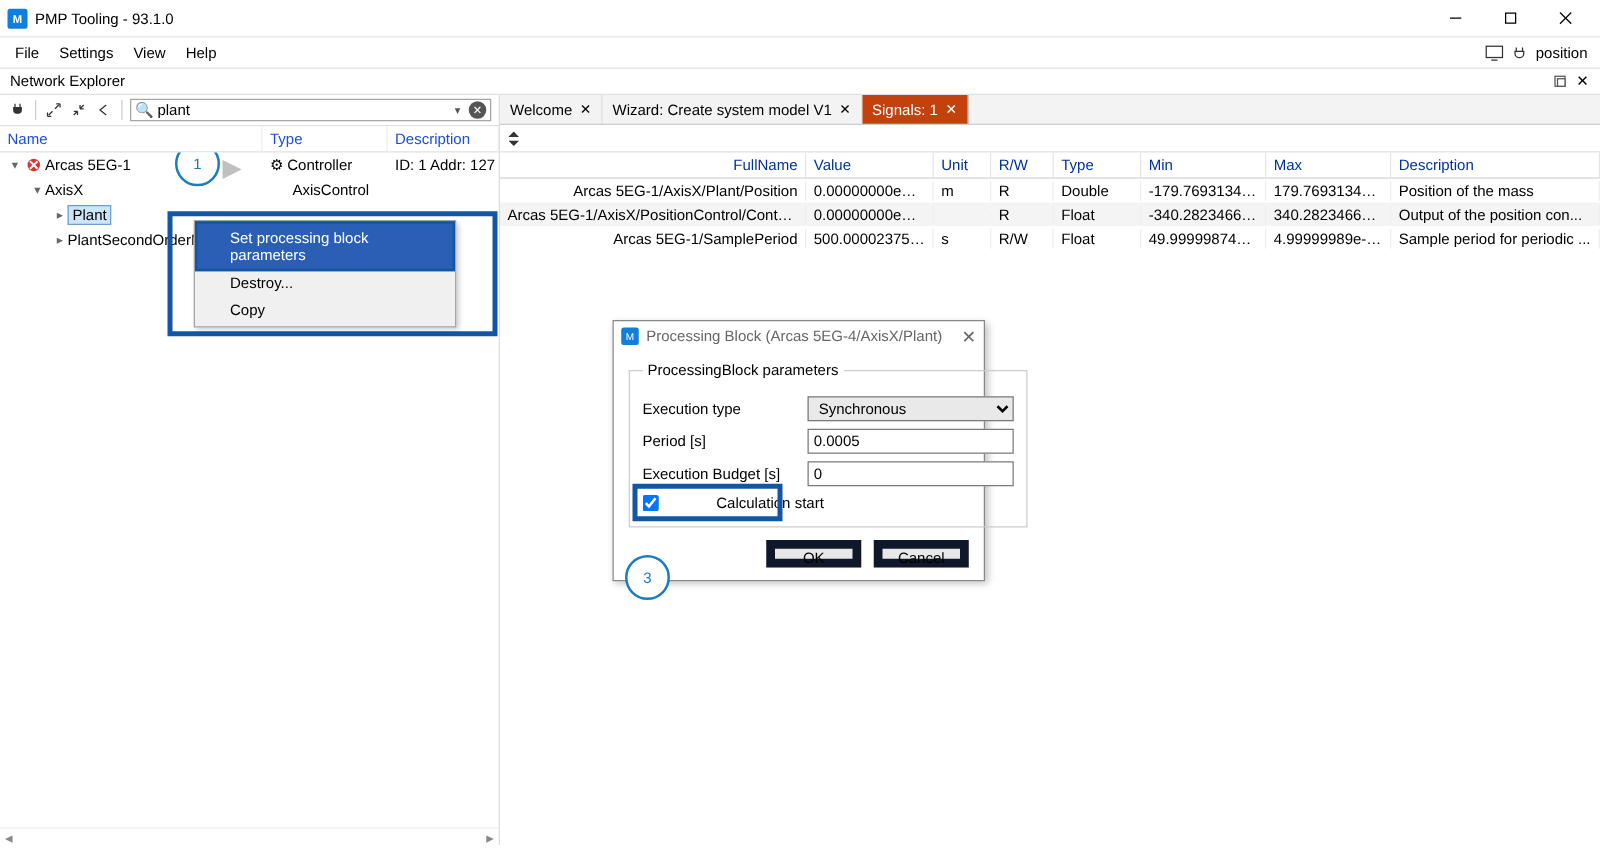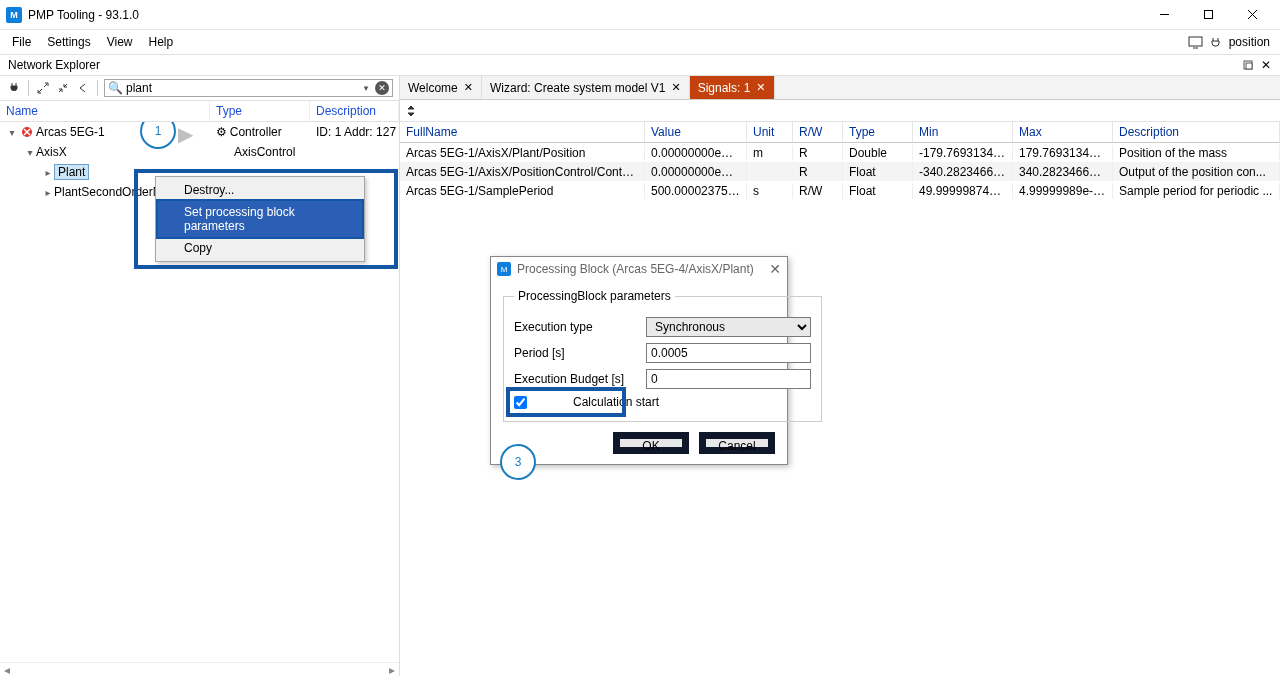--- a/index.html
+++ b/index.html
@@ -68,21 +68,21 @@
 .tab.active { background: #c2410c; color: #fff; }
 .tab .close-x { font-size: 11px; cursor: pointer; }
 .tab.active .close-x { color: #fff; }
 
 .sub-toolbar { height: 22px; display:flex; align-items:center; padding: 0 6px; border-bottom: 1px solid #e1e1e1; }
 .sub-toolbar .sort-icn { font-size: 12px; }
 
 
 .grid-headers { display: flex; border-bottom: 1px solid #ccc; }
 .grid-headers .gh { padding: 3px 6px; color: #003399; border-right: 1px solid #e5e5e5; }
-.col-fullname { width: 245px; }
+.col-fullname { width: 245px; text-align: right; }
 .col-value    { width: 102px; }
 .col-unit     { width: 46px; }
 .col-rw       { width: 50px; }
 .col-type     { width: 70px; }
 .col-min      { width: 100px; }
 .col-max      { width: 100px; }
 .col-desc     { flex: 1; }
 
 .grid-body .gr { display: flex; height: 19px; align-items: center; }
 .grid-body .gr:nth-child(odd) { background: #fff; }
@@ -266,22 +266,22 @@
         </div>
 
       <div class="callout-num" style="left:140px; top:-9px;">
           <span>1</span>
         </div>
       <span class="callout-arrow" style="left:178px; top:0px;">▶</span>
 
       <div class="callout-box" style="left:134px; top:47px; width:264px; height:100px;"></div>
 
       <div class="ctx-menu" style="top:54px;">
+        <div class="ctx-item hl">Set processing block parameters</div>
         <div class="ctx-item">Destroy...</div>
-        <div class="ctx-item hl">Set processing block parameters</div>
         <div class="ctx-item">Copy</div>
       </div>
 
       <div class="callout-num" style="left:316px; top:94px;">
           <span>2</span>
         </div>
     </div>
   </div>
 
   <div class="right-pane">

